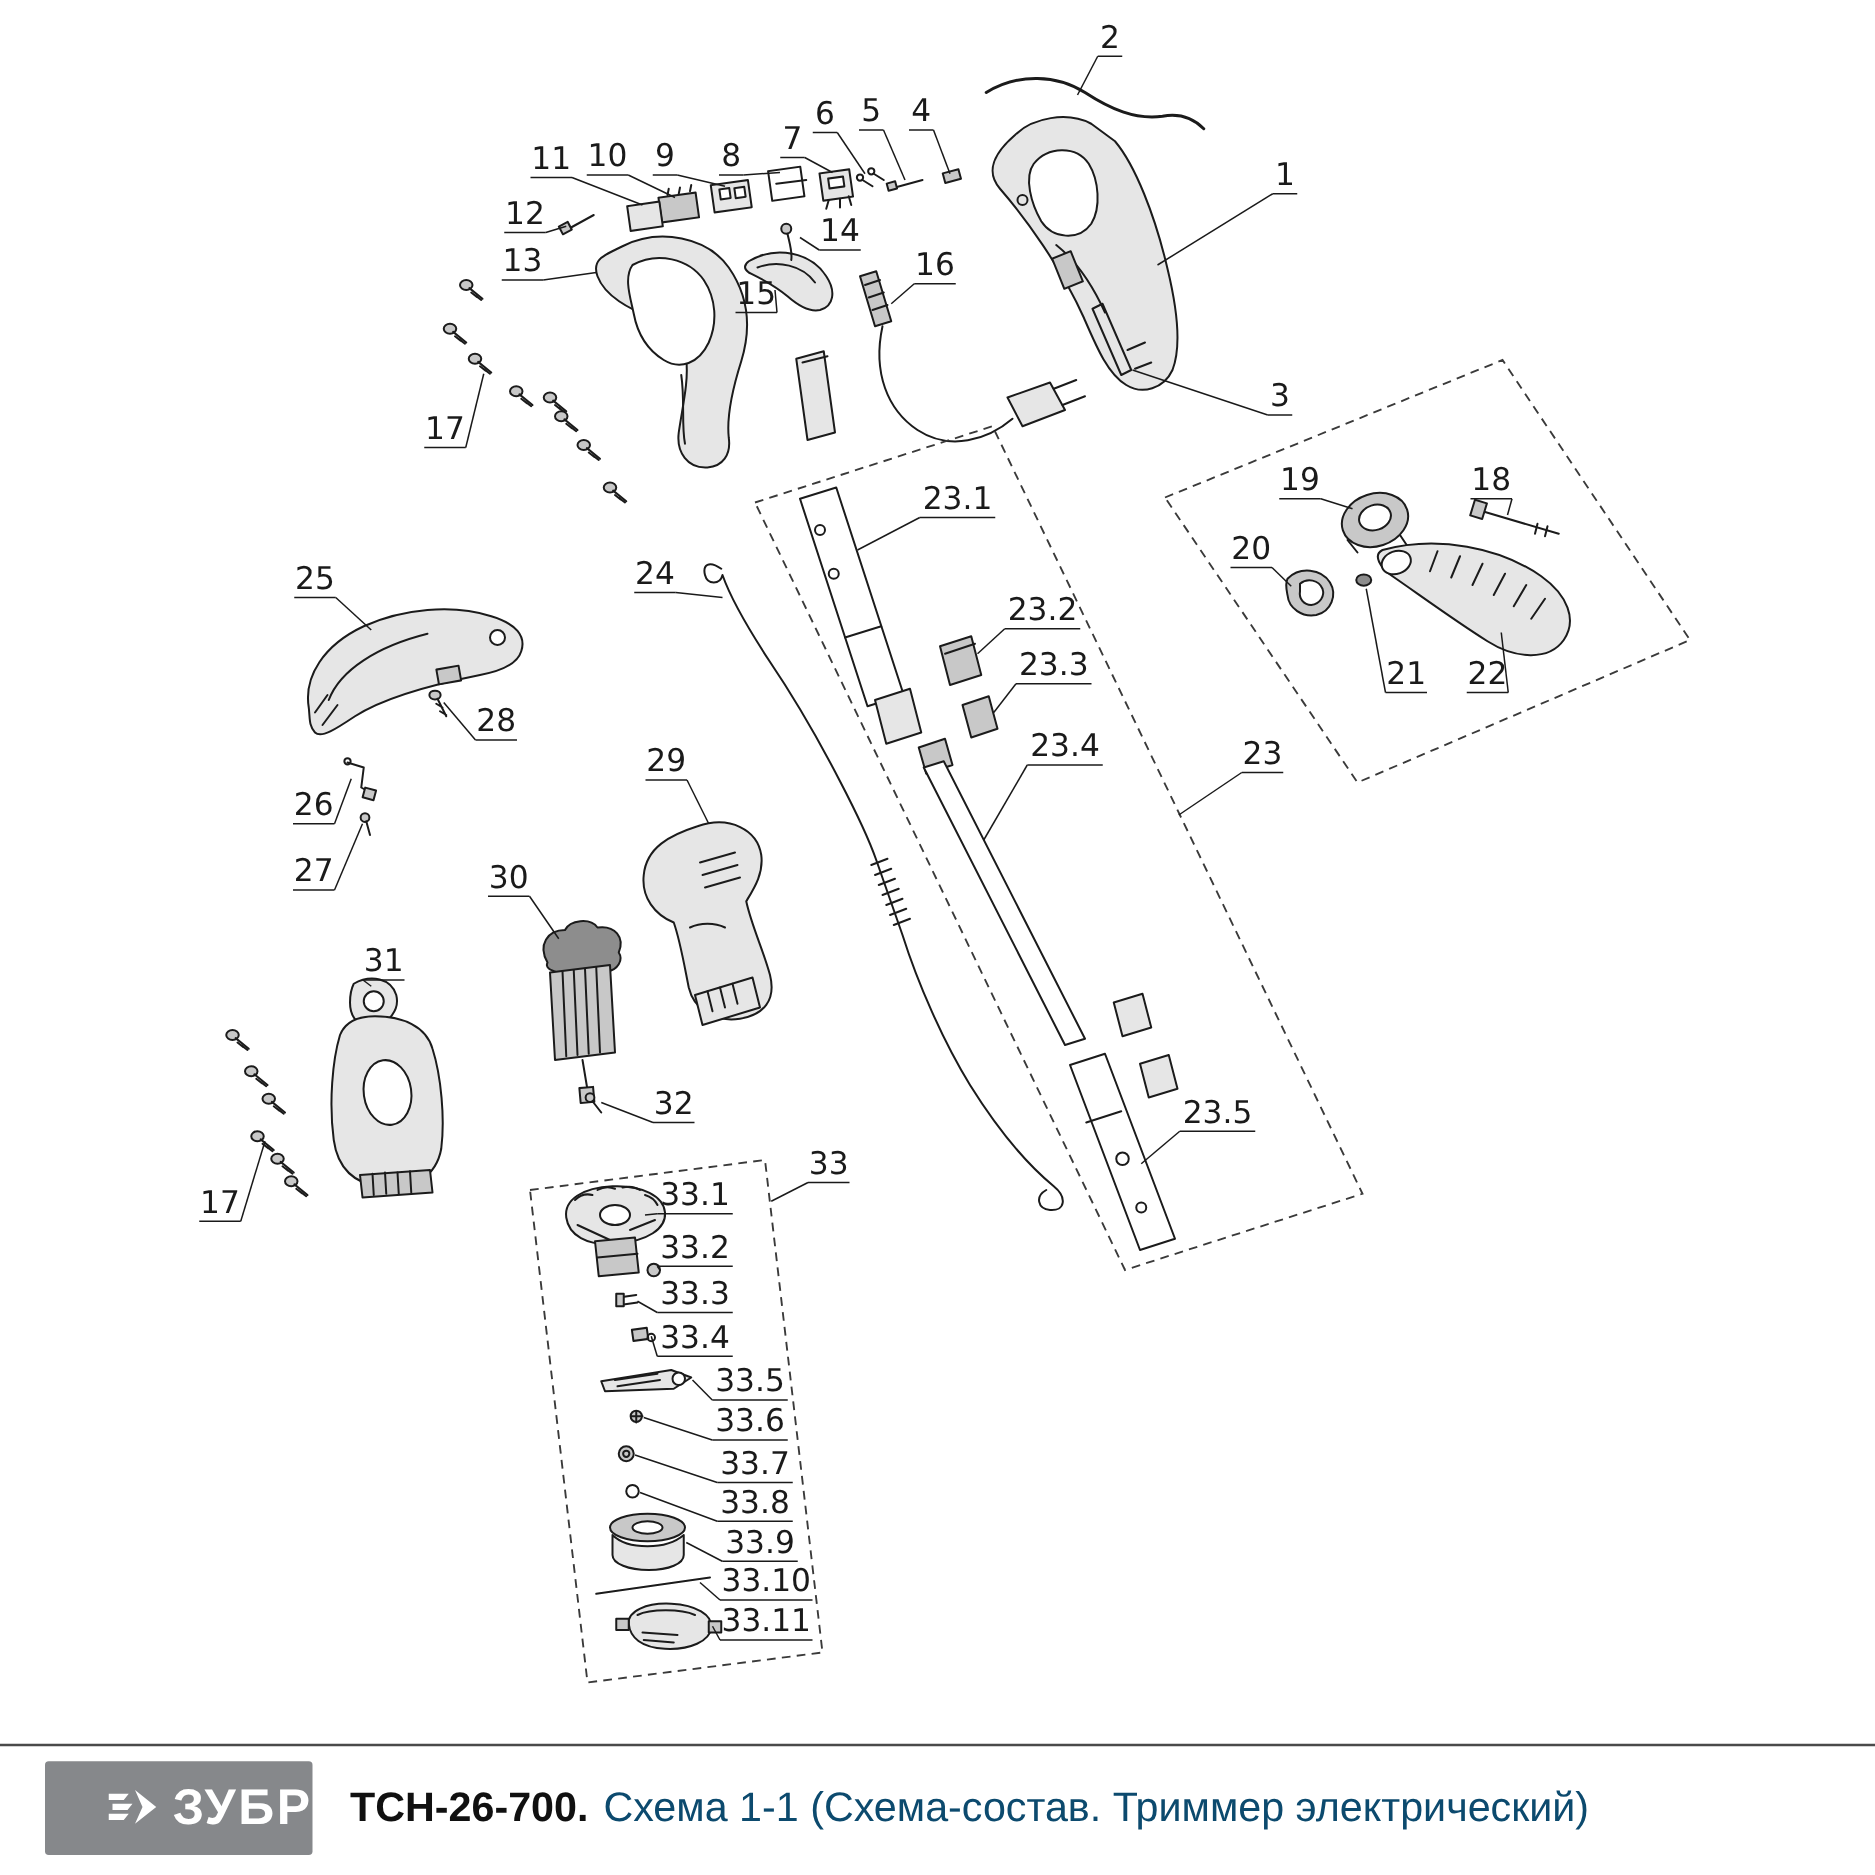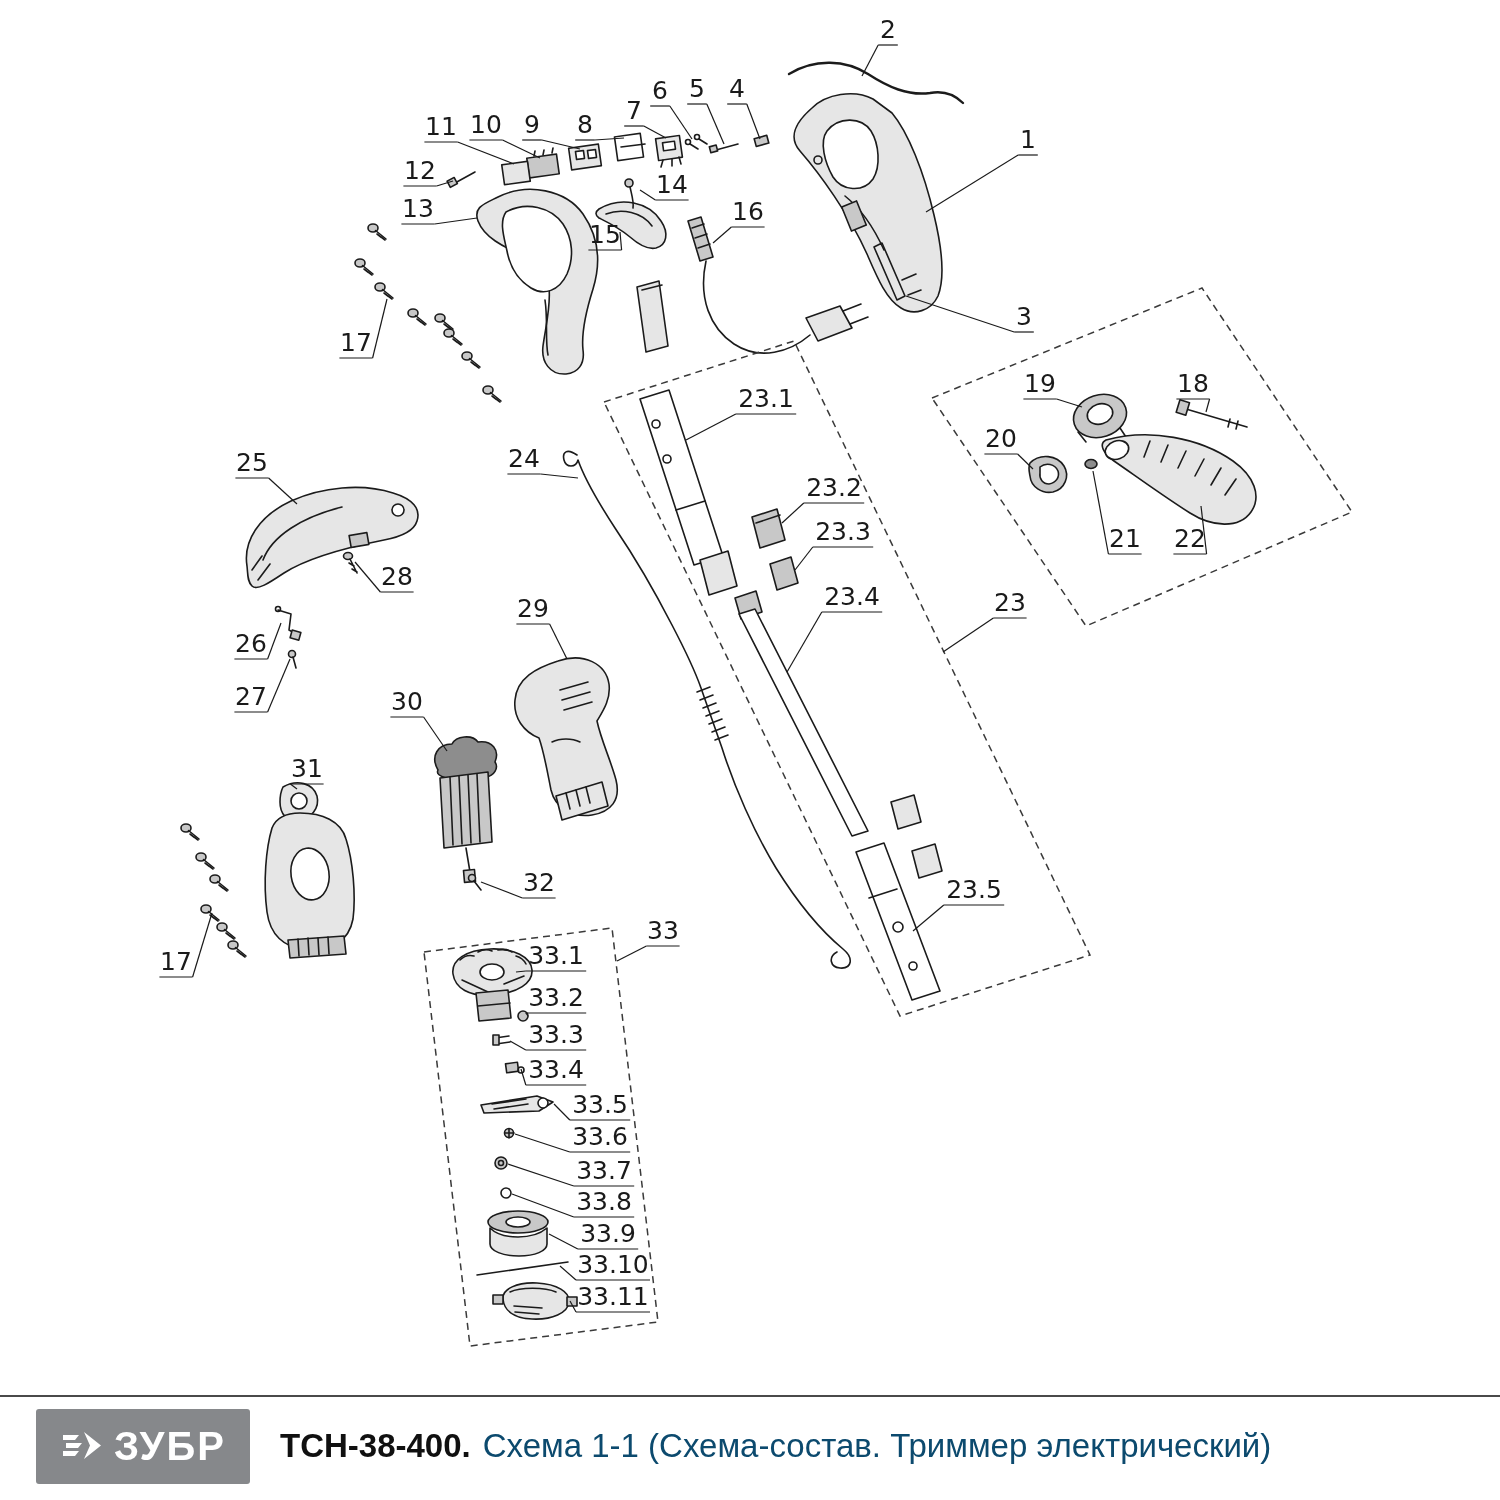--- a/index.html
+++ b/index.html
@@ -15,21 +15,21 @@
   .f-dark{fill:#8d8d8d;}
   .f-white{fill:#ffffff;}
   .dash{fill:none;stroke:#3a3a3a;stroke-width:1.5;stroke-dasharray:7 5;}
   .part-label{font:25px "DejaVu Sans",sans-serif;fill:#1a1a1a;text-anchor:middle;}
   .leader{stroke:#1a1a1a;stroke-width:1.2;fill:none;}
 
   
   .rule{position:absolute;left:0;top:1395px;width:1500px;border-top:2px solid #4a4a4a;}
   .footer{position:absolute;left:36px;top:1413px;height:66px;display:flex;align-items:center;gap:30px;}
   .logo-badge{width:214px;height:75px;background:#86888b;border-radius:3px;
-              display:flex;align-items:center;justify-content:center;gap:10px;}
+              display:flex;align-items:center;justify-content:flex-end;gap:10px;}
   .logo-text{color:#fff;font-weight:700;font-size:40px;letter-spacing:2px;
              font-family:"Liberation Sans",sans-serif;}
   .caption{display:flex;align-items:baseline;white-space:nowrap;}
   .model{font-weight:700;font-size:33px;color:#101010;}
   .subtitle{font-weight:400;font-size:33px;color:#0c4a6e;margin-left:12px;}
 </style>
 </head>
 <body>
 
 <div class="page">
@@ -474,18 +474,18 @@
 
 <div class="footer">
   <div class="logo-badge">
     <svg width="44" height="36" viewBox="0 0 44 36">
       <path fill="#ffffff" d="M3,7 L19,7 L15,12 L3,12 Z M6,15 L22,15 L18,20 L6,20 Z M3,23 L19,23 L15,28 L3,28 Z"></path>
       <path fill="#ffffff" d="M24,4 L41,17.5 L24,31 L30,17.5 Z"></path>
     </svg>
     <span class="logo-text">ЗУБР</span>
   </div>
   <div class="caption">
-    <span class="model">ТСН-38-400.</span>
+    <span class="model">ТСН-26-700.</span>
     <span class="subtitle">Схема 1-1 (Схема-состав. Триммер электрический)</span>
   </div>
 </div>
 
 </div>
 
 </body></html>

